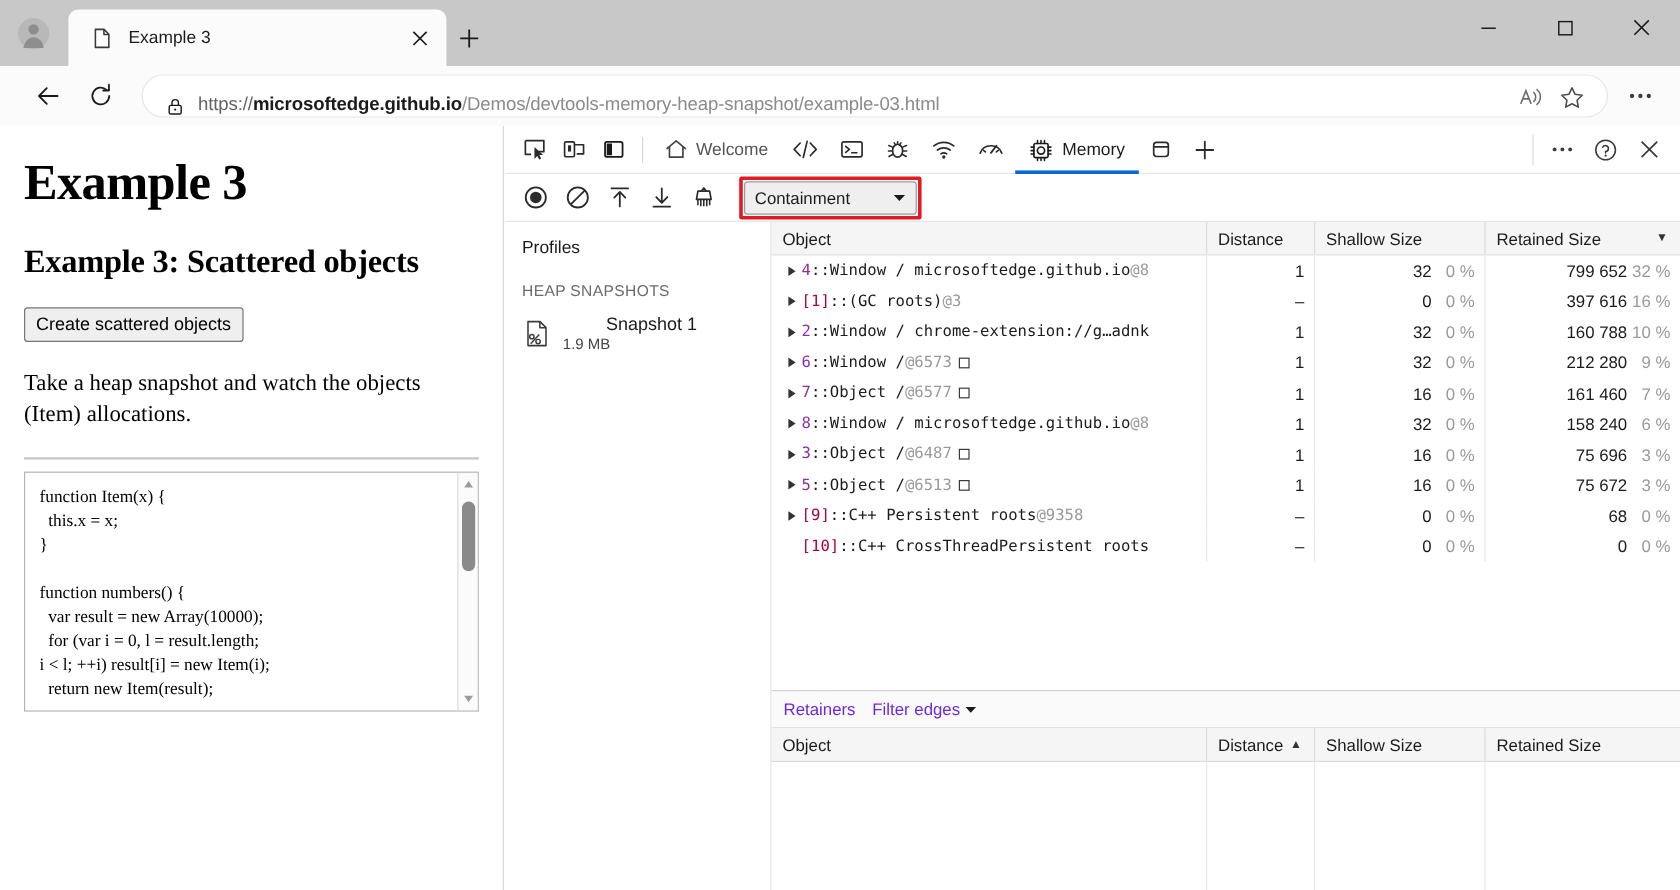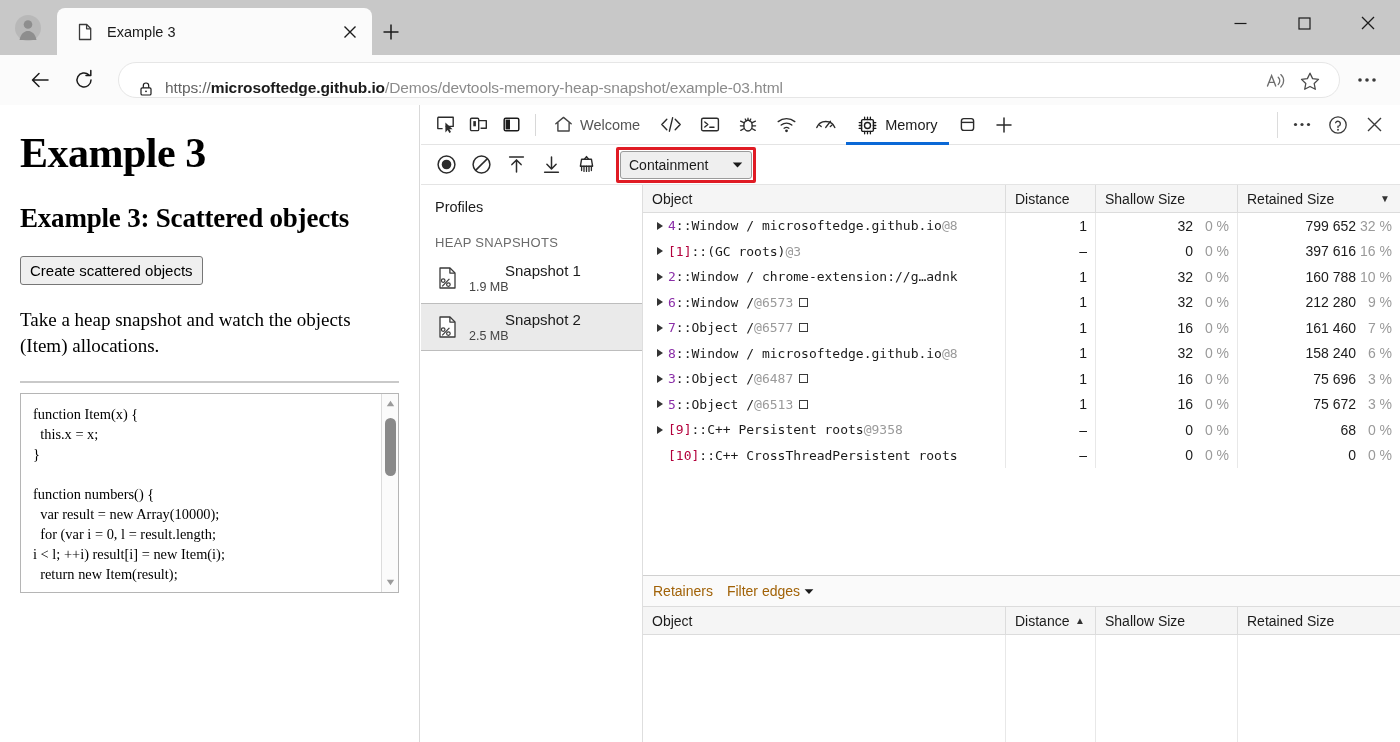--- a/index.html
+++ b/index.html
@@ -159,21 +159,21 @@
   }
   .tb-ib {
     width: 35px; height: 30px; display: flex; align-items: center; justify-content: center;
     border-radius: 4px; cursor: pointer; flex: 0 0 auto;
   }
   .select-highlight {
     margin-left: 12px; border: 3px solid #e01b24; border-radius: 2px;
     padding: 1px; display: inline-block;
   }
   .dt-select {
-    width: 132px; height: 28px; background: #efefef;
+    width: 144px; height: 28px; background: #efefef;
     border: 1px solid #9b9b9b; border-radius: 3px;
     display: flex; align-items: center; padding: 0 8px;
     font-size: 14px; color: #1b1b1b; cursor: pointer;
   }
   .dt-select .cap { flex: 1 1 auto; }
 
   .dt-body { flex: 1 1 auto; display: flex; min-height: 0; justify-content: space-between; }
   .dt-sidebar {
     width: 222px; flex: 0 0 222px; border-right: 1px solid #dedede;
     background: #fff; overflow: hidden;
@@ -234,21 +234,21 @@
   .objbox {
     display: inline-block; width: 9px; height: 9px; border: 1.2px solid #3a3a3a;
     margin-left: 6px; flex: 0 0 auto;
   }
   .pct { color: #9a9a9a; width: 36px; text-align: right; display: inline-block; }
   .numval { color: #1b1b1b; }
 
   .retainers-bar {
     height: 32px; display: flex; align-items: center; gap: 14px; padding-left: 10px;
     border-top: 1px solid #d0d0d0; border-bottom: 1px solid #dcdcdc;
-    background: #fafafa; flex: 0 0 auto; font-size: 14px; color: #a16207;
+    background: #fafafa; flex: 0 0 auto; font-size: 14px; color: #6d28d9;
   }
   .filter-edges { display: flex; align-items: center; gap: 4px; cursor: pointer; }
   .retainers-empty { flex: 1 1 auto; display: flex; background: #fff; }
   .re-col { border-right: 1px solid #e8e8e8; }
   .re-col:last-child { border-right: none; }
 </style>
 </head>
 <body>
 
 <div id="app">
@@ -549,33 +549,20 @@
             <circle cx="8.2" cy="15.6" r="1.8" fill="none" stroke="#3a3a3a" stroke-width="1.2"></circle>
             <circle cx="13.4" cy="19.6" r="1.8" fill="none" stroke="#3a3a3a" stroke-width="1.2"></circle>
             <path d="M14.4 13.8 L7.2 21.4" stroke="#3a3a3a" stroke-width="1.2"></path>
           </svg>
           <div class="snap-meta">
             <div class="snap-name">Snapshot 1</div>
             <div class="snap-size">1.9 MB</div>
           </div>
         </div>
 
-        <div class="snap-row selected">
-          <svg width="25" height="26" viewBox="0 0 25 26">
-            <path d="M5 3 H15 L20 8 V23 H5 Z" fill="#fff" stroke="#3a3a3a" stroke-width="1.3" stroke-linejoin="round"></path>
-            <path d="M14.9 3.1 V8.1 H19.8" fill="none" stroke="#3a3a3a" stroke-width="1.3" stroke-linejoin="round"></path>
-            <circle cx="8.2" cy="15.6" r="1.8" fill="none" stroke="#3a3a3a" stroke-width="1.2"></circle>
-            <circle cx="13.4" cy="19.6" r="1.8" fill="none" stroke="#3a3a3a" stroke-width="1.2"></circle>
-            <path d="M14.4 13.8 L7.2 21.4" stroke="#3a3a3a" stroke-width="1.2"></path>
-          </svg>
-          <div class="snap-meta">
-            <div class="snap-name">Snapshot 2</div>
-            <div class="snap-size">2.5 MB</div>
-          </div>
-        </div>
       </div>
 
       <div class="dt-main">
 
         <div class="grid-head">
           <div class="gh c-obj">
             <span>Object</span>
           </div>
           <div class="gh c-dist">
             <span>Distance</span>

